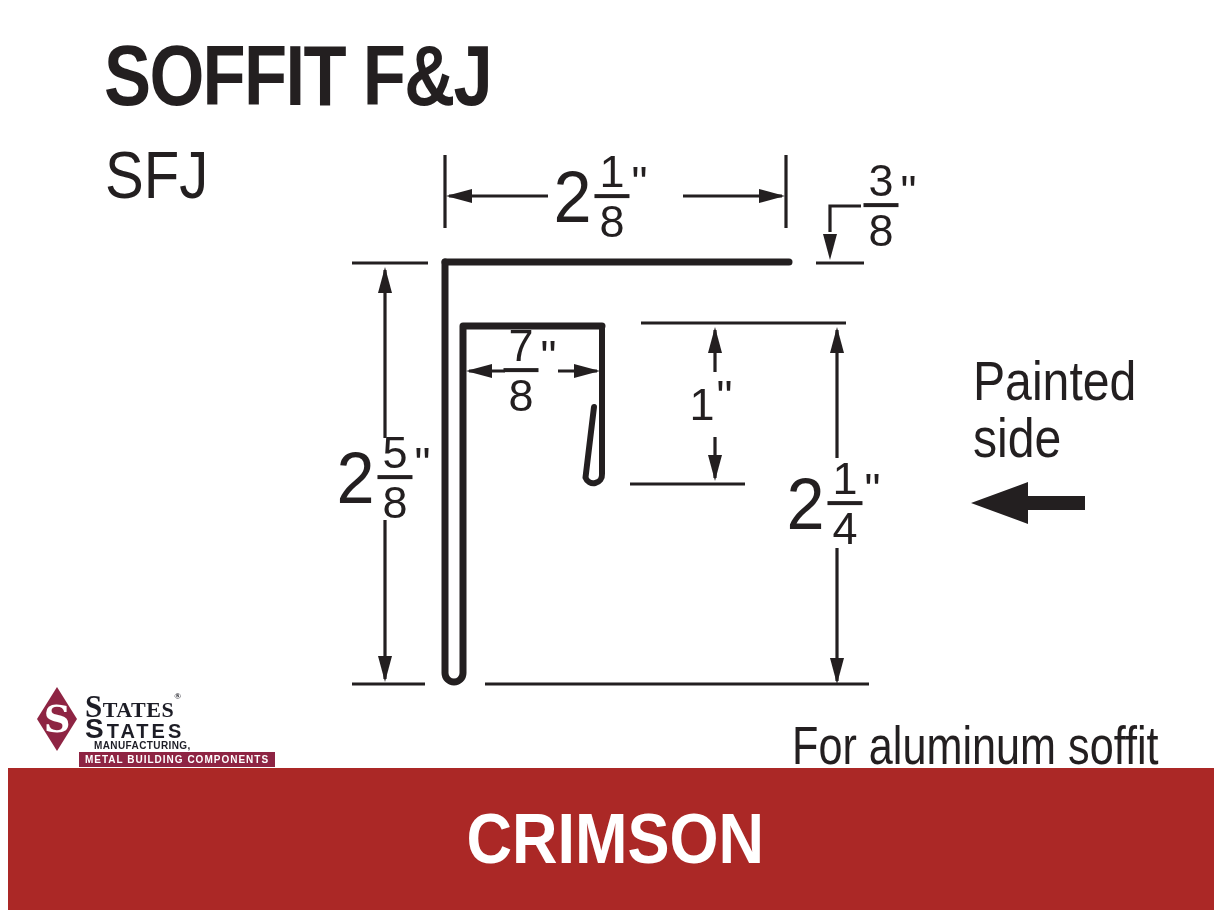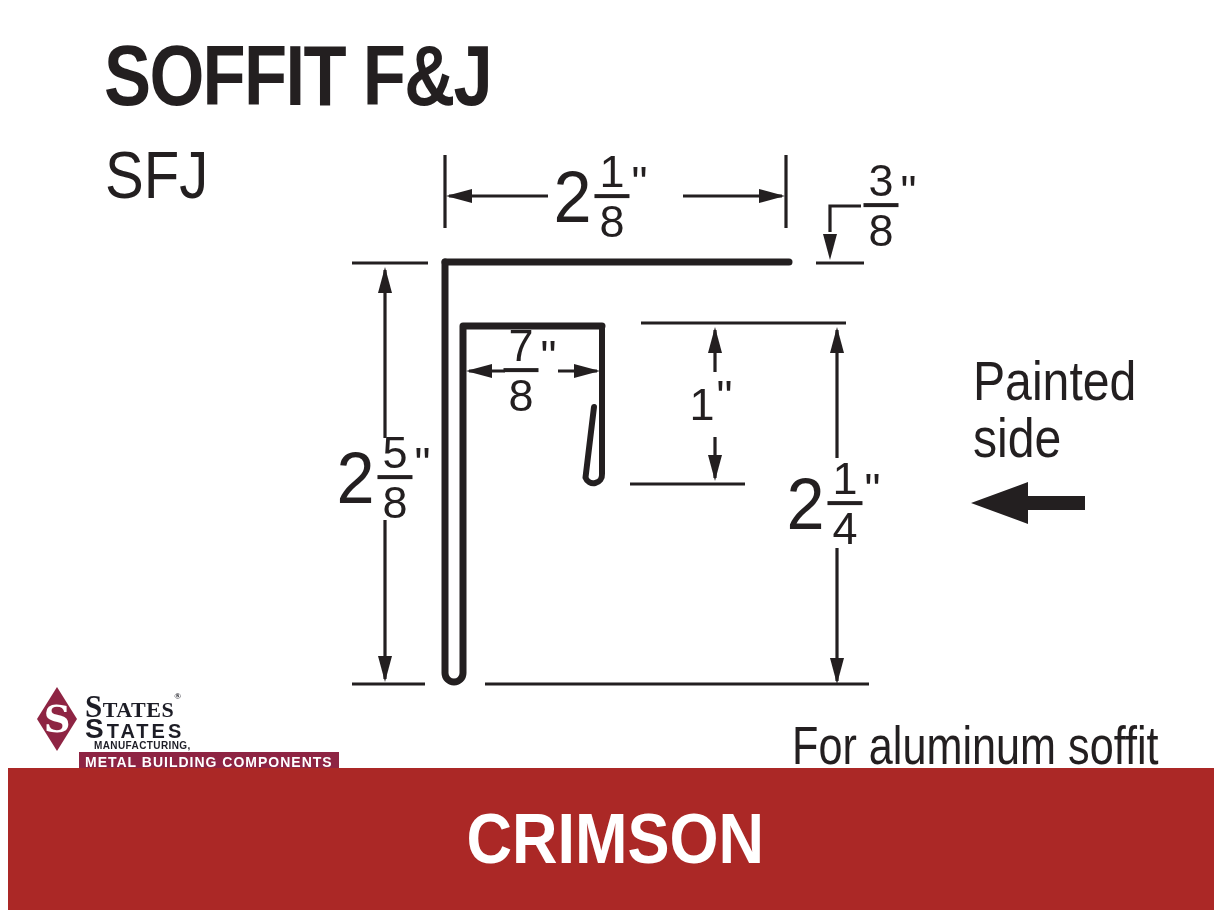--- a/index.html
+++ b/index.html
@@ -35,21 +35,21 @@
   .logo{left:26px;top:683px;width:178px;height:80px;}
   .logo .l1{position:absolute;left:51px;top:8px;font-family:"Liberation Serif",serif;
             font-weight:bold;font-variant:small-caps;font-size:31px;line-height:1;
             color:#1d1d26;letter-spacing:.5px;}
   .logo .l1 sup{font-size:9px;vertical-align:18px;}
   .logo .l2{position:absolute;left:51px;top:32px;font-family:Liberation Sans, sans-serif;
             font-weight:bold;font-variant:small-caps;font-size:28px;line-height:1;
             color:#1d1d26;letter-spacing:3px;}
   .logo .l3{position:absolute;left:60px;top:57px;font-size:10px;font-weight:bold;
             color:#1d1d26;letter-spacing:.4px;}
-  .logo .bar{position:absolute;left:45px;top:69px;padding:2px 6px;font-size:14px;
+  .logo .bar{position:absolute;left:45px;top:69px;padding:2px 6px;font-size:10px;
              font-weight:bold;color:#ffffff;letter-spacing:1px;white-space:nowrap;}
 
   
   .banner{left:0;top:768px;width:1214px;height:142px;display:flex;align-items:center;
           justify-content:center;}
   .banner .txt{color:#ffffff;font-size:70px;font-weight:bold;transform:scaleX(.9);
                letter-spacing:0;}
 </style>
 </head>
 <body>

